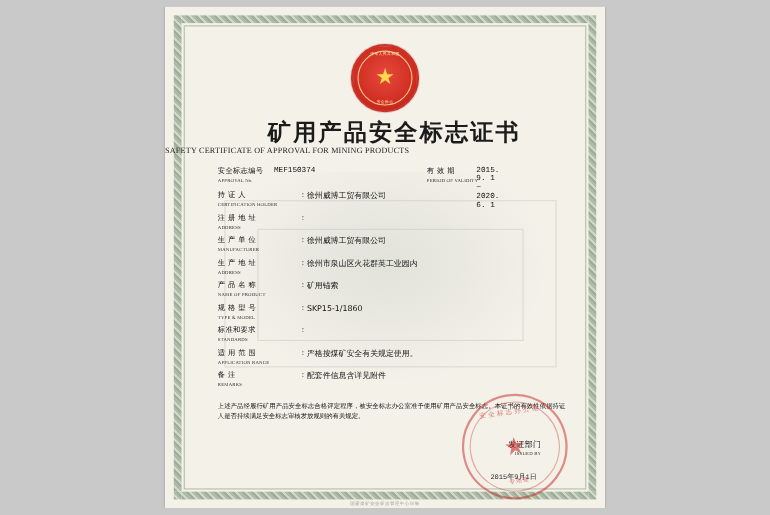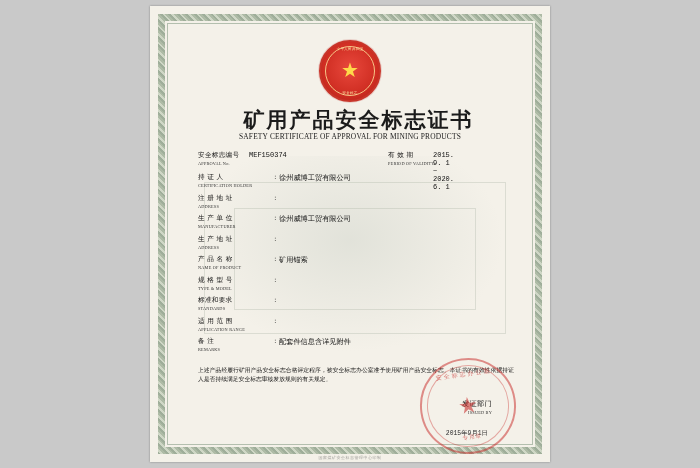--- a/index.html
+++ b/index.html
@@ -128,21 +128,21 @@
     letter-spacing: 2px;
     color: #1b1b1b;
     font-weight: bold;
     font-family: "DejaVu Sans", sans-serif;
     margin-left: 17px;
   }
   .title-en {
     position: absolute;
     left: 0; right: 0;
     top: 126px;
-    text-align: center;
+    text-align: left;
     font-size: 7.4px;
     letter-spacing: 0.2px;
     color: #222;
     font-family: "Liberation Serif", serif;
   }
 
   
   .hdr-row {
     position: absolute;
     left: 48px;
@@ -366,53 +366,56 @@
         <div class="colon">：</div>
         <div class="value">徐州威博工贸有限公司</div>
       </div>
 
       <div class="field">
         <div class="labels">
           <span class="lbl-cn">生 产 地 址</span>
           <span class="lbl-en">ADDRESS</span>
         </div>
         <div class="colon">：</div>
+        <div class="value">徐州市泉山区火花群英工业园内</div>
       </div>
 
       <div class="field">
         <div class="labels">
           <span class="lbl-cn">产 品 名 称</span>
           <span class="lbl-en">NAME OF PRODUCT</span>
         </div>
         <div class="colon">：</div>
         <div class="value">矿用锚索</div>
       </div>
 
       <div class="field">
         <div class="labels">
           <span class="lbl-cn">规 格 型 号</span>
           <span class="lbl-en">TYPE &amp; MODEL</span>
         </div>
         <div class="colon">：</div>
+        <div class="value">SKP15-1/1860</div>
       </div>
 
       <div class="field">
         <div class="labels">
           <span class="lbl-cn">标准和要求</span>
           <span class="lbl-en">STANDARDS</span>
         </div>
         <div class="colon">：</div>
       </div>
 
       <div class="field">
         <div class="labels">
           <span class="lbl-cn">适 用 范 围</span>
           <span class="lbl-en">APPLICATION RANGE</span>
         </div>
         <div class="colon">：</div>
+        <div class="value">严格按煤矿安全有关规定使用。</div>
       </div>
 
       <div class="field">
         <div class="labels">
           <span class="lbl-cn">备 注</span>
           <span class="lbl-en">REMARKS</span>
         </div>
         <div class="colon">：</div>
         <div class="value">配套件信息含详见附件</div>
       </div>

